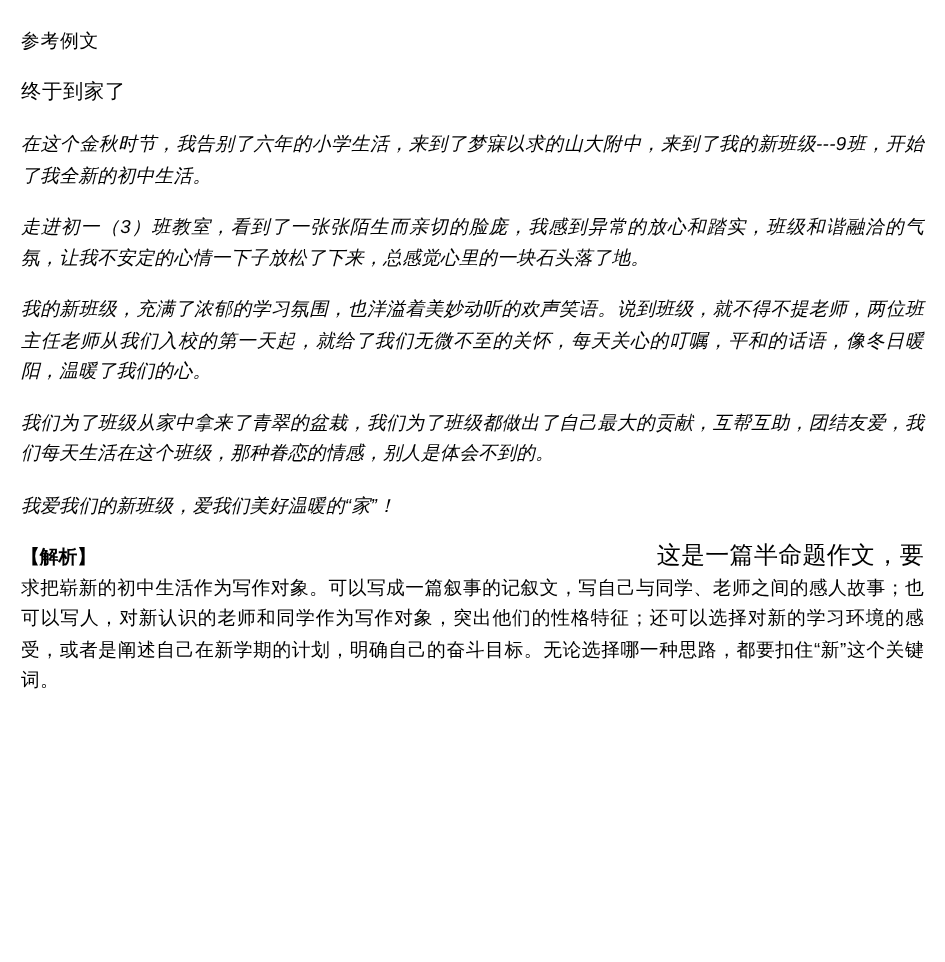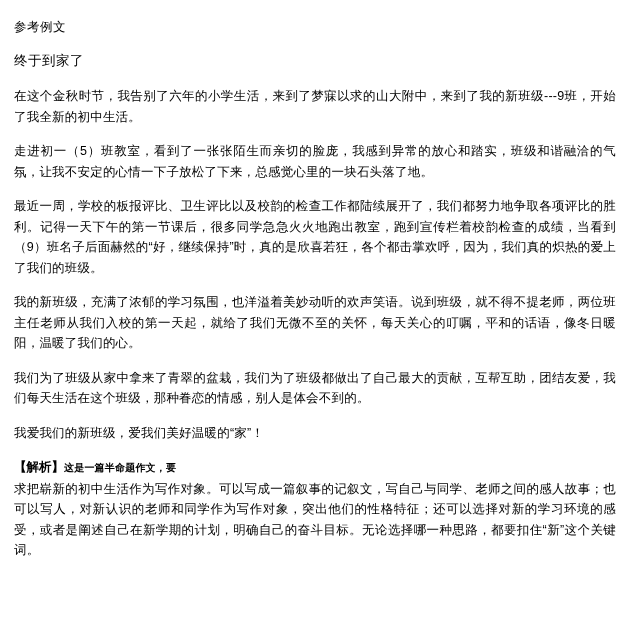--- a/index.html
+++ b/index.html
@@ -33,62 +33,62 @@
     margin: 0 0 16px 0;
     letter-spacing: 0.5px;
   }
   .para {
     font-size: 12.5px;
     line-height: 20.5px;
     margin: 0 0 14px 0;
     text-align: justify;
     text-justify: inter-ideograph;
     letter-spacing: 0.2px;
+    font-style: italic;
   }
   .analysis-block {
     position: relative;
   }
   .analysis-first-line {
     display: flex;
     align-items: baseline;
+    justify-content: space-between;
   }
   .analysis-first-line .head {
     flex: 0 0 auto;
     font-size: 12.5px;
     font-weight: bold;
     line-height: 20.5px;
   }
   .analysis-first-line .tail {
     flex: 0 0 auto;
-    font-size: 10px;
+    font-size: 16px;
     line-height: 20.5px;
     letter-spacing: 0.2px;
-    font-weight: bold;
   }
   .analysis-body {
     font-size: 12.5px;
     line-height: 20.5px;
     text-align: justify;
     text-justify: inter-ideograph;
     letter-spacing: 0.2px;
     margin: 0;
   }
 </style>
 </head>
 <body>
 
 <div class="page">
 
   <p class="label">参考例文</p>
 
   <p class="title">终于到家了</p>
 
   <p class="para">在这个金秋时节，我告别了六年的小学生活，来到了梦寐以求的山大附中，来到了我的新班级---9班，开始了我全新的初中生活。</p>
-  <p class="para">走进初一（5）班教室，看到了一张张陌生而亲切的脸庞，我感到异常的放心和踏实，班级和谐融洽的气氛，让我不安定的心情一下子放松了下来，总感觉心里的一块石头落了地。</p>
-  <p class="para">最近一周，学校的板报评比、卫生评比以及校韵的检查工作都陆续展开了，我们都努力地争取各项评比的胜利。记得一天下午的第一节课后，很多同学急急火火地跑出教室，跑到宣传栏着校韵检查的成绩，当看到（9）班名子后面赫然的“好，继续保持”时，真的是欣喜若狂，各个都击掌欢呼，因为，我们真的炽热的爱上了我们的班级。</p>
+  <p class="para">走进初一（3）班教室，看到了一张张陌生而亲切的脸庞，我感到异常的放心和踏实，班级和谐融洽的气氛，让我不安定的心情一下子放松了下来，总感觉心里的一块石头落了地。</p>
   <p class="para">我的新班级，充满了浓郁的学习氛围，也洋溢着美妙动听的欢声笑语。说到班级，就不得不提老师，两位班主任老师从我们入校的第一天起，就给了我们无微不至的关怀，每天关心的叮嘱，平和的话语，像冬日暖阳，温暖了我们的心。</p>
   <p class="para">我们为了班级从家中拿来了青翠的盆栽，我们为了班级都做出了自己最大的贡献，互帮互助，团结友爱，我们每天生活在这个班级，那种眷恋的情感，别人是体会不到的。</p>
   <p class="para">我爱我们的新班级，爱我们美好温暖的“家”！</p>
 
   <div class="analysis-block">
     <div class="analysis-first-line">
       <span class="head">【解析】</span>
       <span class="tail">这是一篇半命题作文，要</span>
     </div>
     <p class="analysis-body">求把崭新的初中生活作为写作对象。可以写成一篇叙事的记叙文，写自己与同学、老师之间的感人故事；也可以写人，对新认识的老师和同学作为写作对象，突出他们的性格特征；还可以选择对新的学习环境的感受，或者是阐述自己在新学期的计划，明确自己的奋斗目标。无论选择哪一种思路，都要扣住“新”这个关键词。</p>

